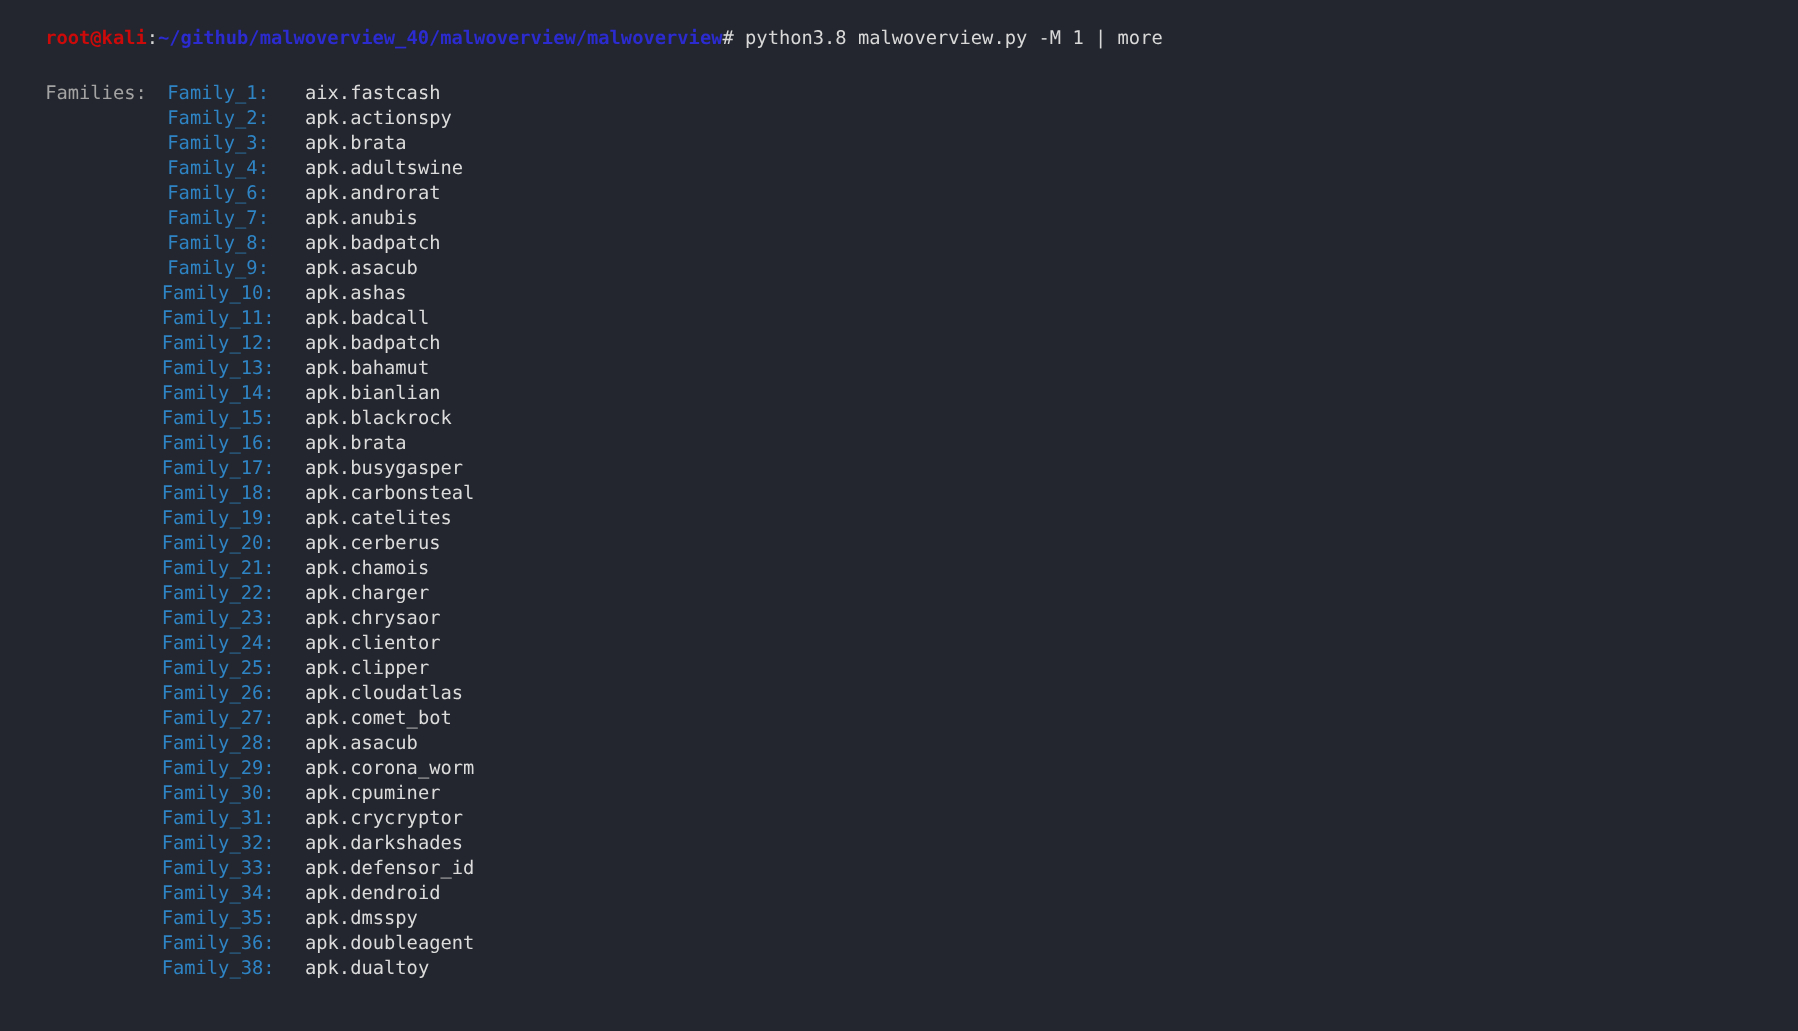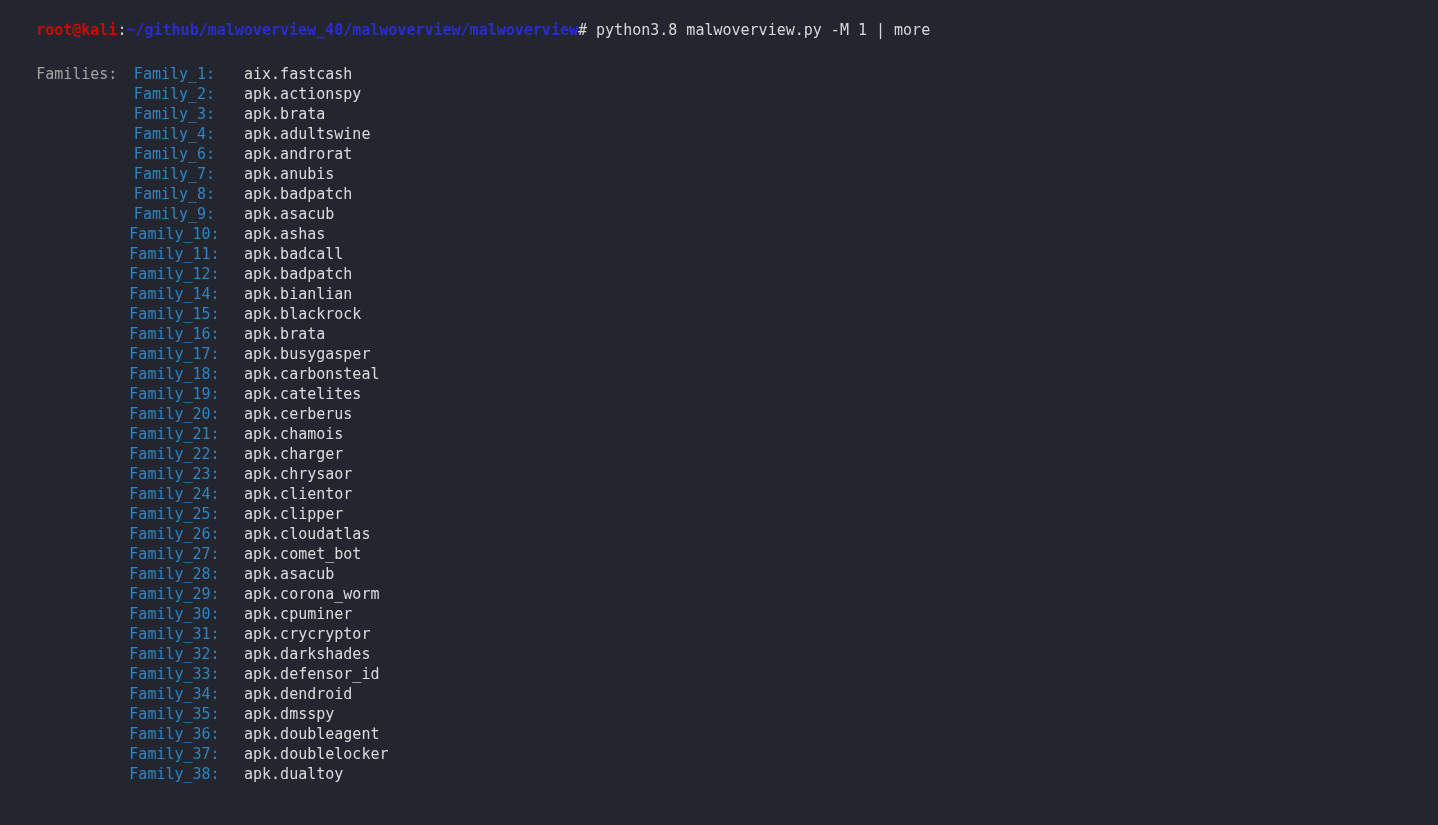--- a/index.html
+++ b/index.html
@@ -70,20 +70,21 @@
       <div class="line"><span class="seg indent-key"> </span><span class="seg fam-key key-cell">Family_2:</span><span class="seg fam-val">apk.actionspy</span></div>
       <div class="line"><span class="seg indent-key"> </span><span class="seg fam-key key-cell">Family_3:</span><span class="seg fam-val">apk.brata</span></div>
       <div class="line"><span class="seg indent-key"> </span><span class="seg fam-key key-cell">Family_4:</span><span class="seg fam-val">apk.adultswine</span></div>
       <div class="line"><span class="seg indent-key"> </span><span class="seg fam-key key-cell">Family_6:</span><span class="seg fam-val">apk.androrat</span></div>
       <div class="line"><span class="seg indent-key"> </span><span class="seg fam-key key-cell">Family_7:</span><span class="seg fam-val">apk.anubis</span></div>
       <div class="line"><span class="seg indent-key"> </span><span class="seg fam-key key-cell">Family_8:</span><span class="seg fam-val">apk.badpatch</span></div>
       <div class="line"><span class="seg indent-key"> </span><span class="seg fam-key key-cell">Family_9:</span><span class="seg fam-val">apk.asacub</span></div>
       <div class="line"><span class="seg indent-key"> </span><span class="seg fam-key key-cell">Family_10:</span><span class="seg fam-val">apk.ashas</span></div>
       <div class="line"><span class="seg indent-key"> </span><span class="seg fam-key key-cell">Family_11:</span><span class="seg fam-val">apk.badcall</span></div>
       <div class="line"><span class="seg indent-key"> </span><span class="seg fam-key key-cell">Family_12:</span><span class="seg fam-val">apk.badpatch</span></div>
+      <div class="line"><span class="seg indent-key"> </span><span class="seg fam-key key-cell">Family_13:</span><span class="seg fam-val">apk.bahamut</span></div>
       <div class="line"><span class="seg indent-key"> </span><span class="seg fam-key key-cell">Family_14:</span><span class="seg fam-val">apk.bianlian</span></div>
       <div class="line"><span class="seg indent-key"> </span><span class="seg fam-key key-cell">Family_15:</span><span class="seg fam-val">apk.blackrock</span></div>
       <div class="line"><span class="seg indent-key"> </span><span class="seg fam-key key-cell">Family_16:</span><span class="seg fam-val">apk.brata</span></div>
       <div class="line"><span class="seg indent-key"> </span><span class="seg fam-key key-cell">Family_17:</span><span class="seg fam-val">apk.busygasper</span></div>
       <div class="line"><span class="seg indent-key"> </span><span class="seg fam-key key-cell">Family_18:</span><span class="seg fam-val">apk.carbonsteal</span></div>
       <div class="line"><span class="seg indent-key"> </span><span class="seg fam-key key-cell">Family_19:</span><span class="seg fam-val">apk.catelites</span></div>
       <div class="line"><span class="seg indent-key"> </span><span class="seg fam-key key-cell">Family_20:</span><span class="seg fam-val">apk.cerberus</span></div>
       <div class="line"><span class="seg indent-key"> </span><span class="seg fam-key key-cell">Family_21:</span><span class="seg fam-val">apk.chamois</span></div>
       <div class="line"><span class="seg indent-key"> </span><span class="seg fam-key key-cell">Family_22:</span><span class="seg fam-val">apk.charger</span></div>
       <div class="line"><span class="seg indent-key"> </span><span class="seg fam-key key-cell">Family_23:</span><span class="seg fam-val">apk.chrysaor</span></div>
@@ -93,17 +94,16 @@
       <div class="line"><span class="seg indent-key"> </span><span class="seg fam-key key-cell">Family_27:</span><span class="seg fam-val">apk.comet_bot</span></div>
       <div class="line"><span class="seg indent-key"> </span><span class="seg fam-key key-cell">Family_28:</span><span class="seg fam-val">apk.asacub</span></div>
       <div class="line"><span class="seg indent-key"> </span><span class="seg fam-key key-cell">Family_29:</span><span class="seg fam-val">apk.corona_worm</span></div>
       <div class="line"><span class="seg indent-key"> </span><span class="seg fam-key key-cell">Family_30:</span><span class="seg fam-val">apk.cpuminer</span></div>
       <div class="line"><span class="seg indent-key"> </span><span class="seg fam-key key-cell">Family_31:</span><span class="seg fam-val">apk.crycryptor</span></div>
       <div class="line"><span class="seg indent-key"> </span><span class="seg fam-key key-cell">Family_32:</span><span class="seg fam-val">apk.darkshades</span></div>
       <div class="line"><span class="seg indent-key"> </span><span class="seg fam-key key-cell">Family_33:</span><span class="seg fam-val">apk.defensor_id</span></div>
       <div class="line"><span class="seg indent-key"> </span><span class="seg fam-key key-cell">Family_34:</span><span class="seg fam-val">apk.dendroid</span></div>
       <div class="line"><span class="seg indent-key"> </span><span class="seg fam-key key-cell">Family_35:</span><span class="seg fam-val">apk.dmsspy</span></div>
       <div class="line"><span class="seg indent-key"> </span><span class="seg fam-key key-cell">Family_36:</span><span class="seg fam-val">apk.doubleagent</span></div>
-      <div class="line"><span class="seg indent-key"> </span><span class="seg fam-key key-cell">Family_37:</span><span class="seg fam-val">apk.doublelocker</span></div>
       <div class="line"><span class="seg indent-key"> </span><span class="seg fam-key key-cell">Family_38:</span><span class="seg fam-val">apk.dualtoy</span></div>
     </div>
 
 </div>
 
 </body></html>

